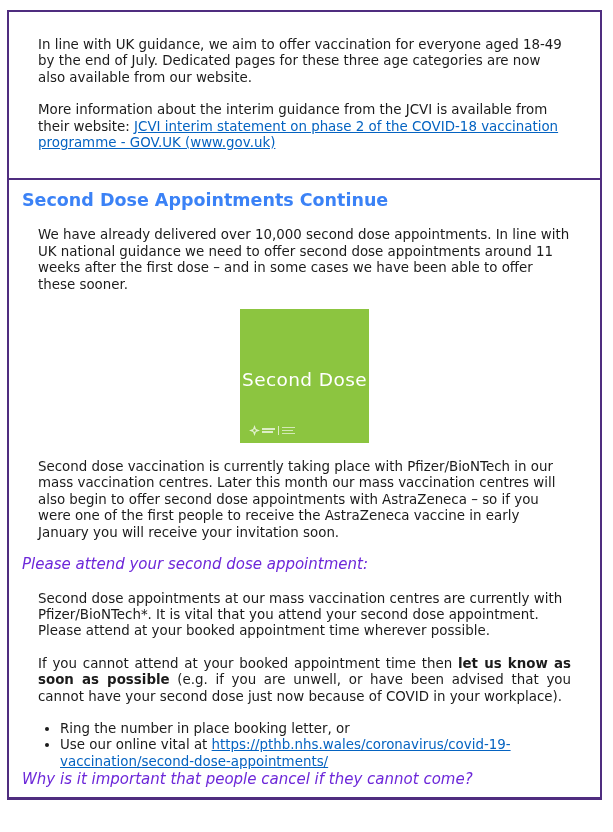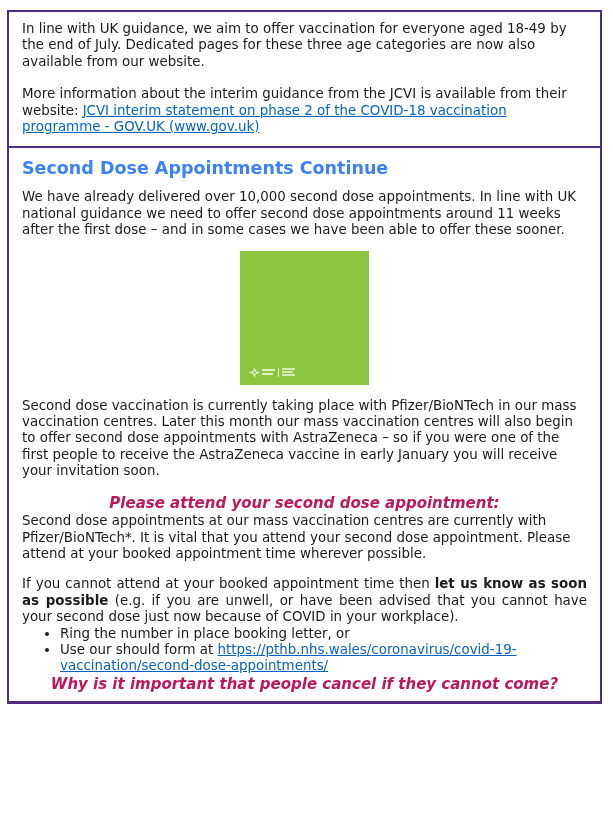--- a/index.html
+++ b/index.html
@@ -14,31 +14,31 @@
     border:2px solid #4F2D7F;border-bottom-width:3px;
     background:#ffffff;
   }
   .row-intro{
     border-bottom:2px solid #4F2D7F;
     padding:9px 13px 11px 13px;
   }
   .row-main{
     padding:6px 13px 7px 13px;
   }
-  p{margin:0;}
+  p{margin:16px;}
   .mb{margin-bottom:16px;}
   .mb-sm{margin-bottom:14px;}
   a.link{color:#0563C1;text-decoration:underline;cursor:pointer;}
   .h-main{
     font-size:17.5px;line-height:21px;font-weight:bold;color:#3b82f6;
     margin:4px 0 10px 0;
   }
   .sub{
-    font-weight:bold;font-style:italic;color:#be185d;
-    font-size:15px;line-height:19.5px;margin:0;text-align:center;
+    font-weight:normal;font-style:italic;color:#6d28d9;
+    font-size:15px;line-height:19.5px;margin:0;
   }
   .just{text-align:justify;}
   ul.bullets{
     margin:0 0 0 23px;padding:0 0 0 15px;list-style:disc;
   }
   ul.bullets li{margin:0;padding:0;}
   .green-card{
     position:relative;width:129px;height:134px;margin:12px auto 13px auto;
     background:#8CC540;
     display:flex;align-items:center;justify-content:center;
@@ -70,20 +70,21 @@
   </section>
 
   <section class="row-main">
 
     <h1 class="h-main">Second Dose Appointments Continue</h1>
 
     <p>We have already delivered over 10,000 second dose appointments. In line with UK national guidance we need to offer second dose appointments around 11 weeks after the first dose – and in some cases we have been able to offer these sooner.</p>
 
     <div class="green-card">
       <div class="card-text">
+        <div>Second Dose</div>
       </div>
       <div class="card-logo">
         <svg width="11" height="11" viewBox="0 0 12 12">
           <path d="M6 0 L7.6 4.4 L12 6 L7.6 7.6 L6 12 L4.4 7.6 L0 6 L4.4 4.4 Z" fill="#ffffff" opacity="0.85"></path>
           <circle cx="6" cy="6" r="1.3" fill="#8CC540"></circle>
         </svg>
         <span class="logo-lines">
             <i class="w1"></i>
             <i class="w2"></i>
           </span>
@@ -100,20 +101,20 @@
 
     <h2 class="sub">Please attend your second dose appointment:</h2>
 
     <p class="mb-sm">Second dose appointments at our mass vaccination centres are currently with Pfizer/BioNTech*. It is vital that you attend your second dose appointment. Please attend at your booked appointment time wherever possible.</p>
 
 
     <p class="just"><span>If you cannot attend at your booked appointment time then </span><b>let us know as soon as possible</b><span> (e.g. if you are unwell, or have been advised that you cannot have your second dose just now because of COVID in your workplace).</span></p>
 
     <ul class="bullets">
       <li><span>Ring the number in place booking letter, or</span></li>
-      <li><span>Use our should form at </span><a class="link">https://pthb.nhs.wales/coronavirus/covid-19-vaccination/second-dose-appointments/</a></li>
+      <li><span>Use our online vital at </span><a class="link">https://pthb.nhs.wales/coronavirus/covid-19-vaccination/second-dose-appointments/</a></li>
     </ul>
 
 
     <h2 class="sub">Why is it important that people cancel if they cannot come?</h2>
 
   </section>
 </div>
 
 </body></html>

